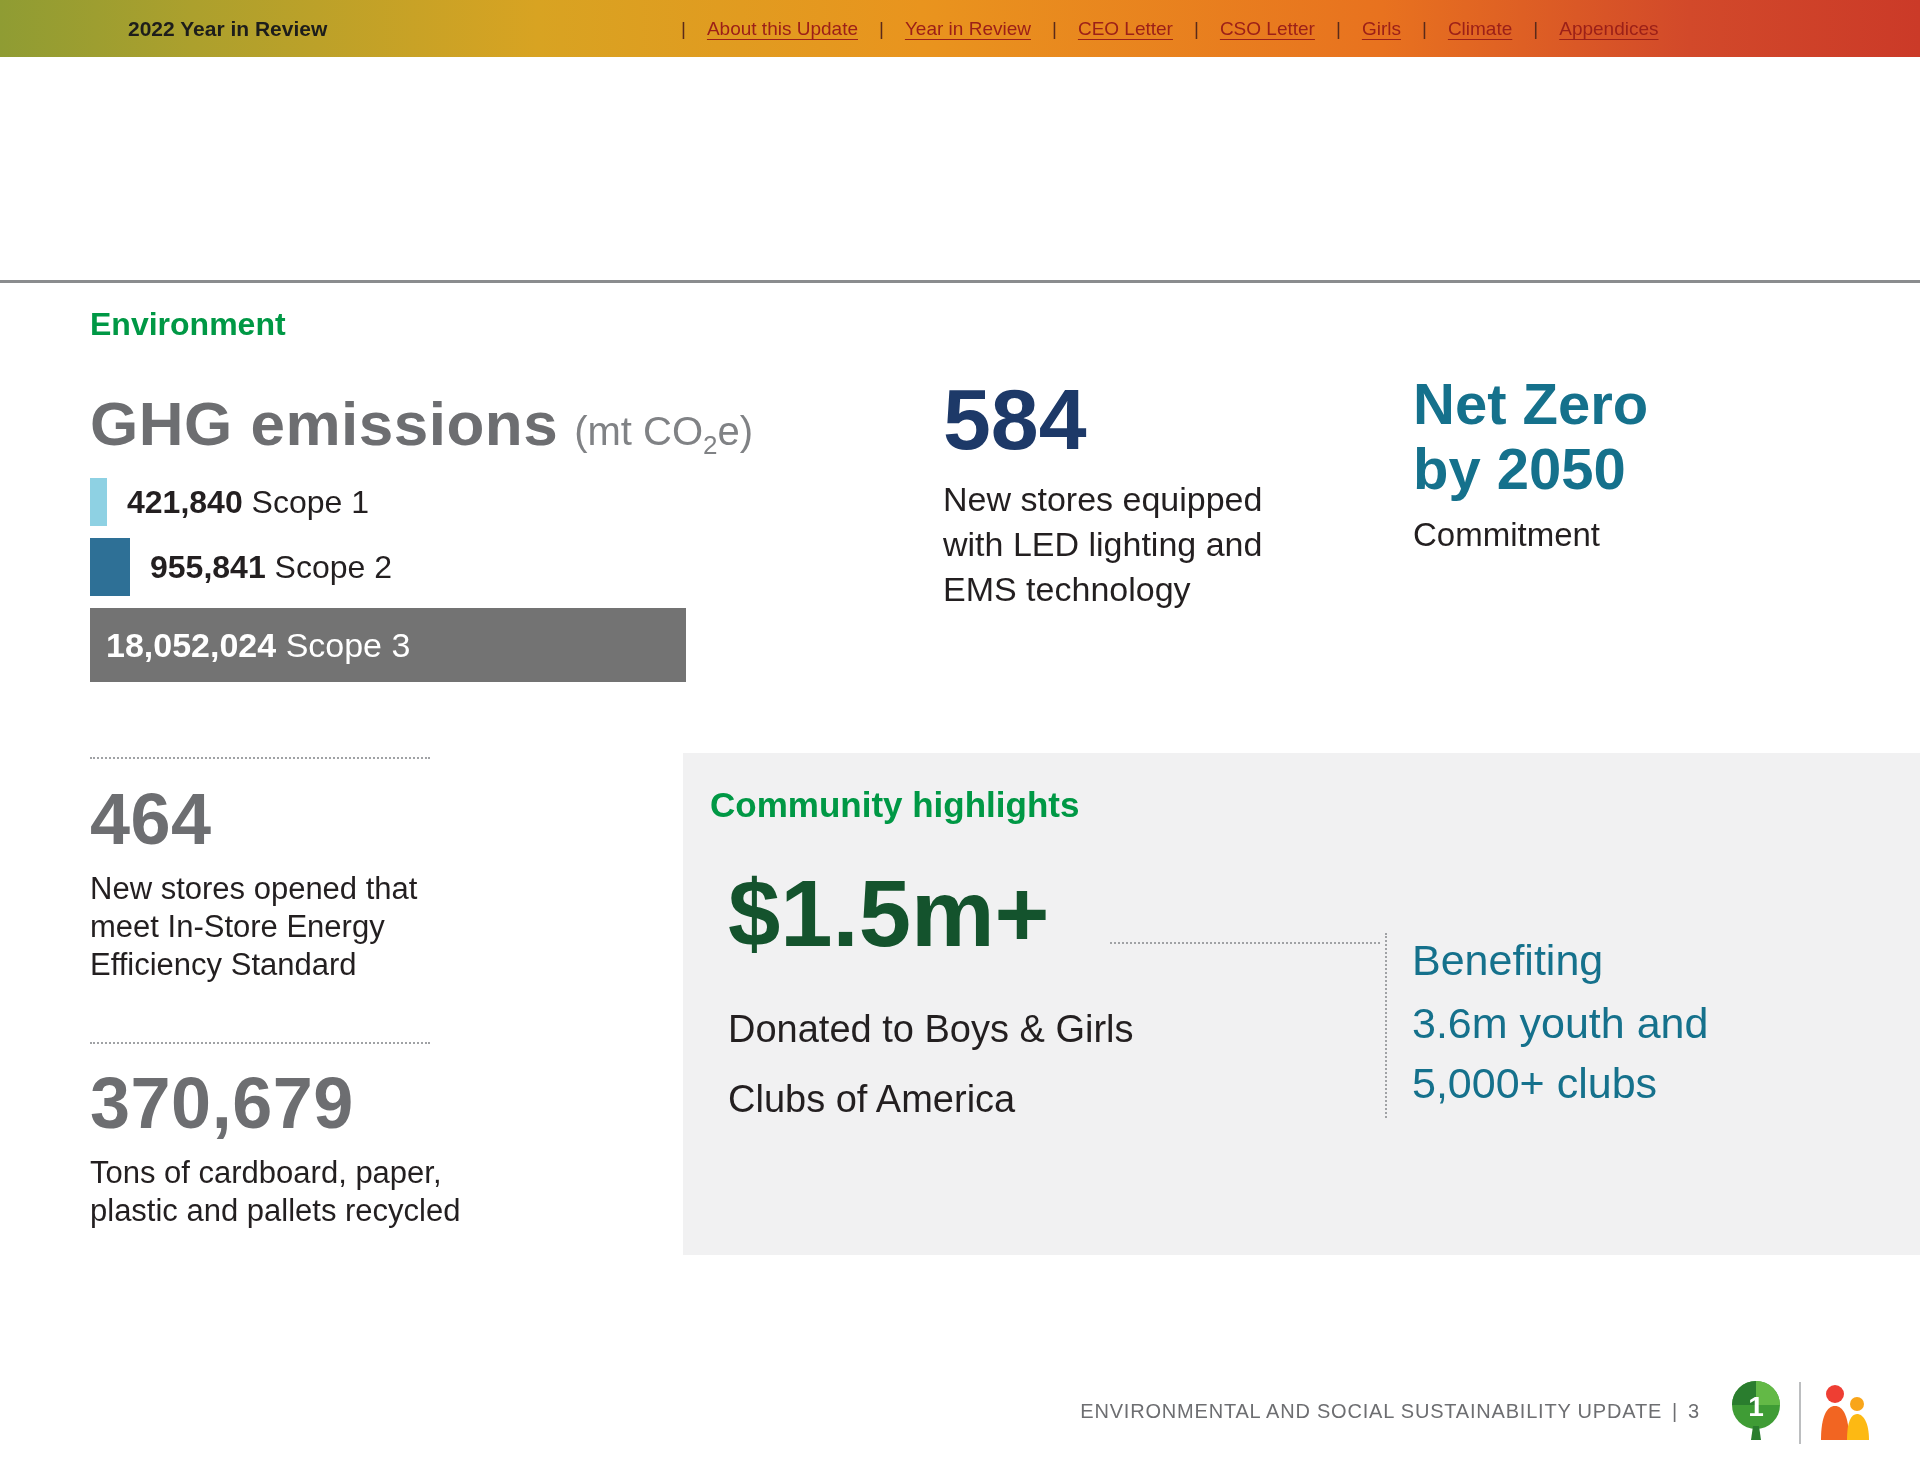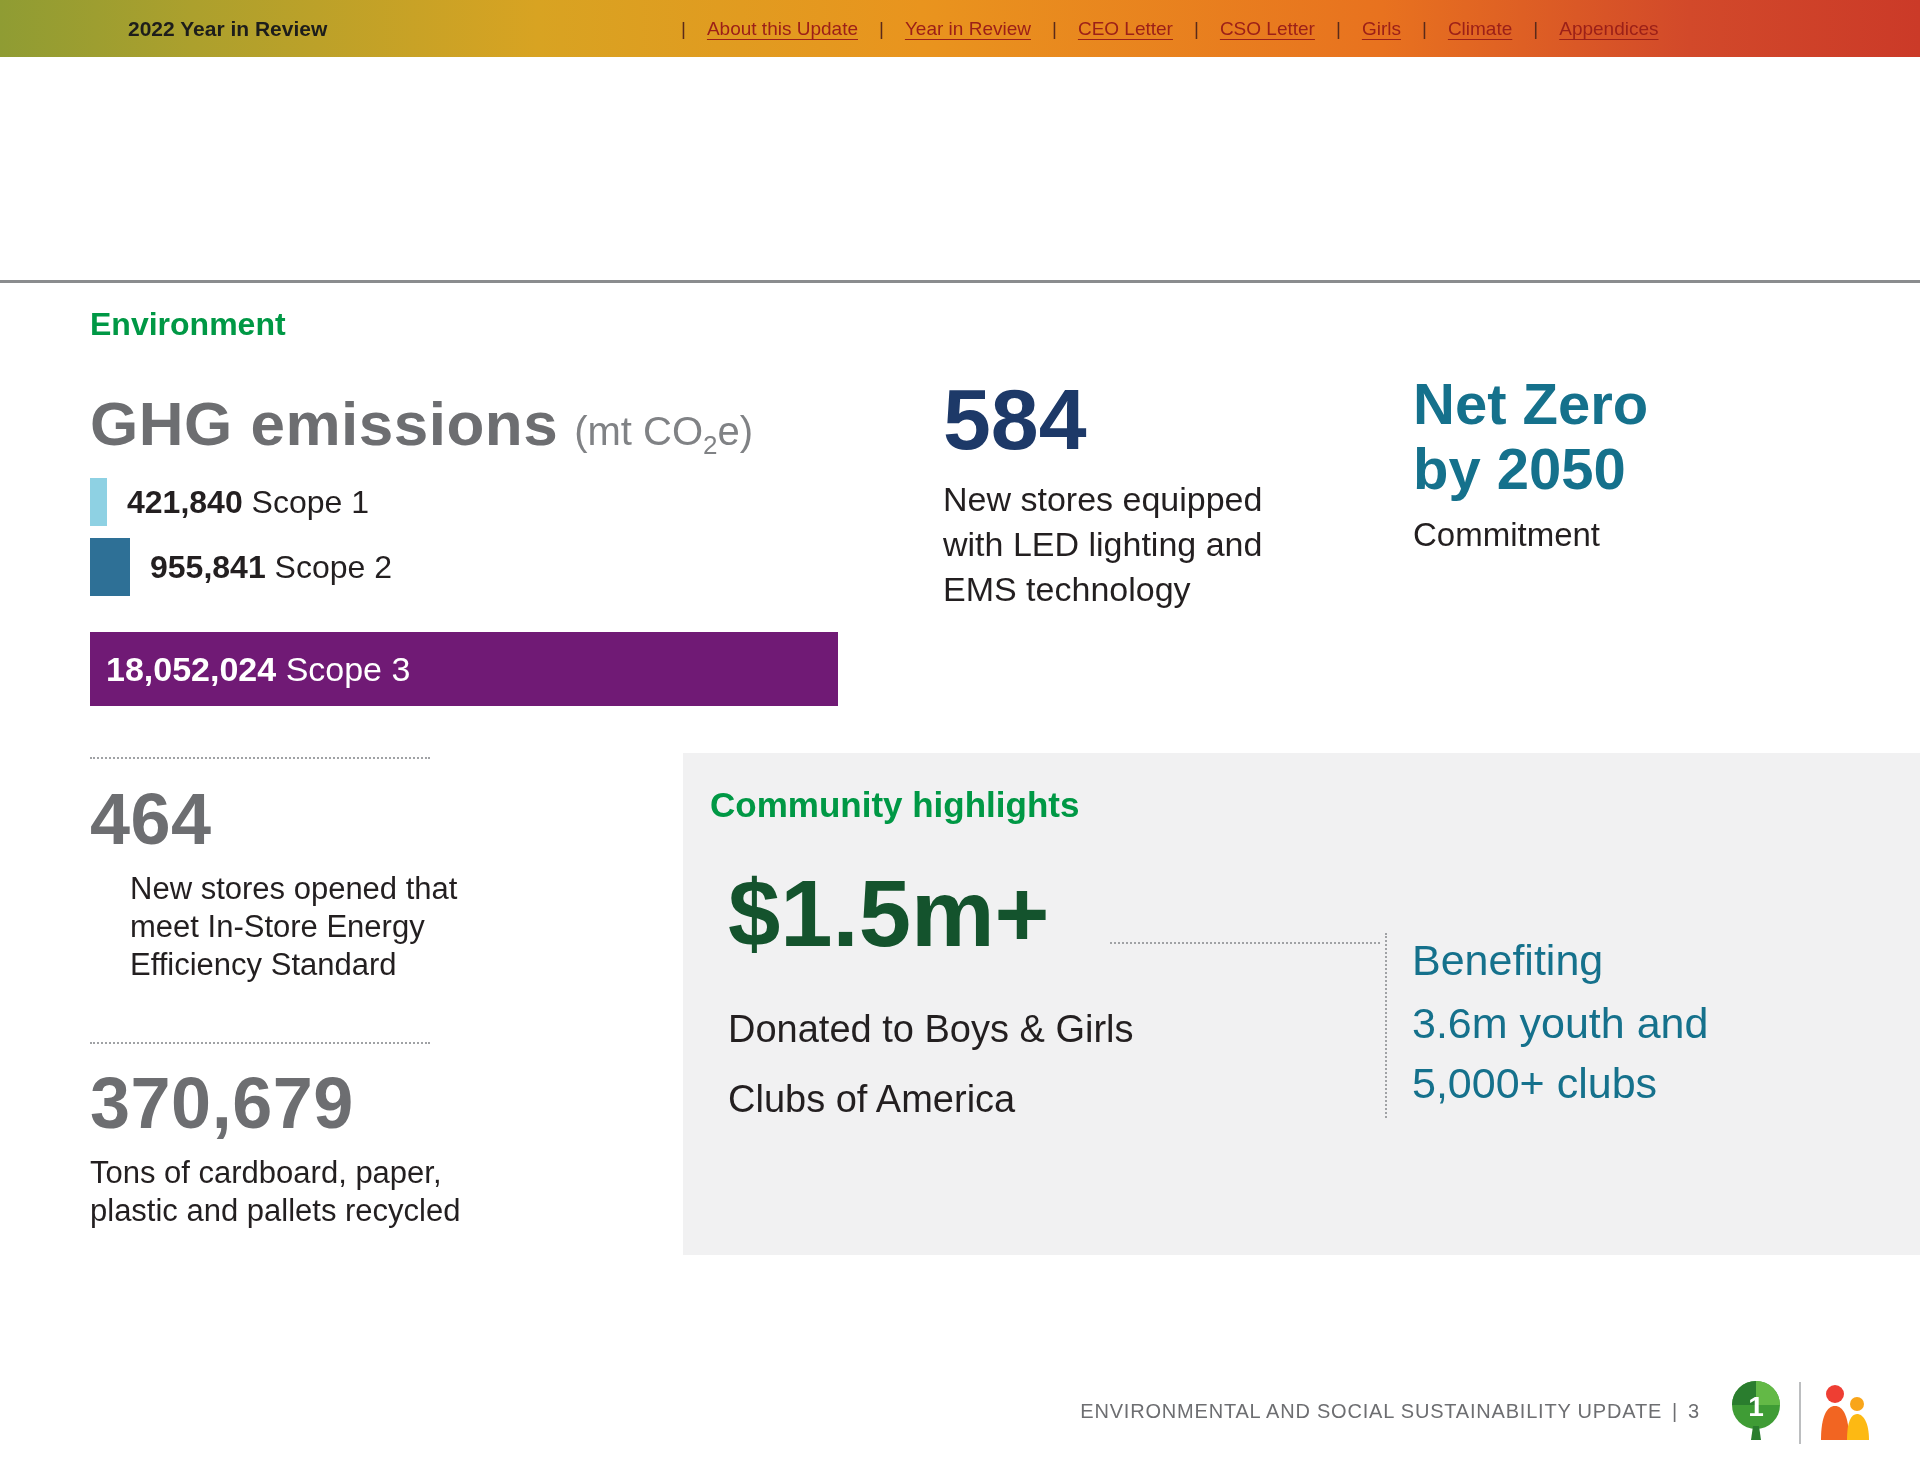--- a/index.html
+++ b/index.html
@@ -39,21 +39,21 @@
   .bar-text .num { font-weight: 700; }
   .bar-row.r3 .bar-text { color: #ffffff; margin-left: 16px; font-size: 34px; }
 
   .dotted-sep { position: absolute; left: 90px; width: 340px; border-top: 2px dotted #a0a2a5; }
   .sep1 { top: 757px; } .sep2 { top: 1042px; }
 
   .stat-num { font-weight: 700; color: #6d6e71; font-size: 72px; letter-spacing: 0.5px; }
   .stat-desc { font-size: 31px; color: #231f20; line-height: 1.22; }
 
   .stat-464 { position: absolute; left: 90px; top: 778px; }
-  .stat-464 .stat-desc { margin-top: 10px; width: 430px; margin-left: 40px; }
+  .stat-464 .stat-desc { margin-top: 10px; width: 430px; }
   .stat-370 { position: absolute; left: 90px; top: 1062px; }
   .stat-370 .stat-desc { margin-top: 10px; width: 470px; }
 
   .stat-584 { position: absolute; left: 943px; top: 370px; }
   .stat-584 .val { font-size: 86px; font-weight: 700; color: #1d3968; }
   .stat-584 .desc { margin-top: 8px; font-size: 34px; line-height: 1.32; width: 400px; color: #231f20; }
 
   .netzero { position: absolute; left: 1413px; top: 372px; }
   .netzero .t { font-size: 58px; font-weight: 700; color: #15718c; line-height: 1.12; }
   .netzero .c { margin-top: 14px; font-size: 33px; color: #231f20; }
@@ -118,21 +118,21 @@
       </div>
     </div>
     <div class="bar-row r2">
       <div class="ghg-bar" style="width: 40px; background: rgb(46, 112, 150);"></div>
       <div class="bar-text">
         <span class="num">955,841</span>
         <span class="cat">Scope 2</span>
       </div>
     </div>
     <div class="bar-row r3">
-      <div class="ghg-bar" style="width: 748px; background: #701a75; margin-top: 24px;">
+      <div class="ghg-bar" style="width: 596px; background: #737373;">
         <div class="bar-text">
           <span class="num">18,052,024</span>
           <span class="cat">Scope 3</span>
         </div>
       </div>
     </div>
   </div>
 
   <div class="stat-584">
     <div class="val">584</div>

